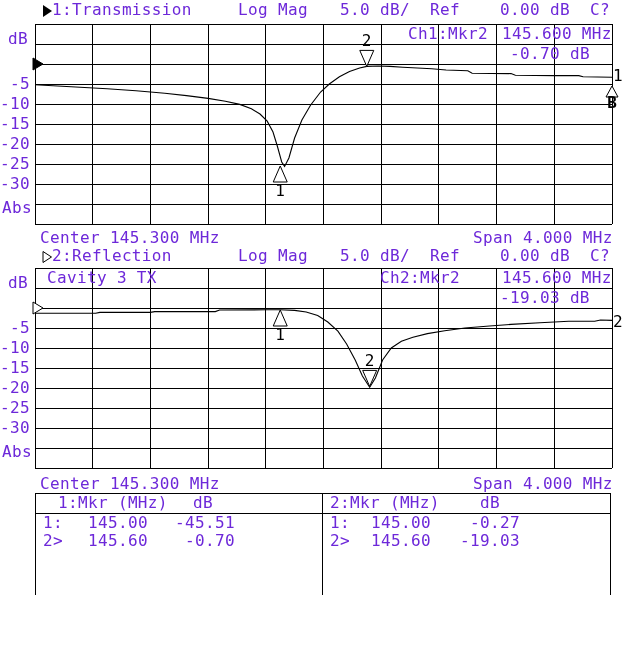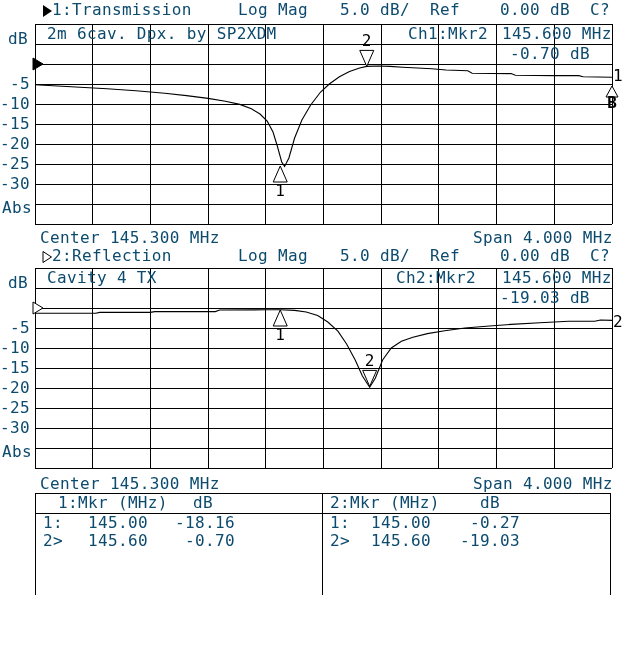--- a/index.html
+++ b/index.html
@@ -1,16 +1,16 @@
 <!DOCTYPE html>
 <html><head>
 <meta charset="utf-8">
 <style>
   html,body{margin:0;padding:0;background:#fff;}
-  .screen{position:relative;width:640px;height:595px;background:#fff;color:#0c4a6e;
+  .screen{position:relative;width:640px;height:595px;background:#fff;color:#6d28d9;
           font-family:"DejaVu Sans Mono",monospace;overflow:hidden;}
   .t{position:absolute;font-size:16px;line-height:13px;height:14px;white-space:pre;
      letter-spacing:0.35px;}
   .abs{position:absolute;}
   .right{text-align:right;}
   .box{position:absolute;border:1px solid #000;box-sizing:border-box;}
   .vline{position:absolute;width:1px;background:#000;}
   .hline{position:absolute;height:1px;background:#000;}
   svg{overflow:visible;}
 </style>
@@ -67,21 +67,20 @@
       <polyline points="0.0,60.8 36.1,62.8 72.1,64.8 101.0,66.8 129.8,69.2 151.5,71.6 173.1,74.4 190.4,77.2 204.8,80.4 216.4,84.8 225.0,90.0 232.2,97.2 238.0,108.0 242.3,122.0 246.7,138.0 249.6,142.4 253.9,134.0 259.6,114.0 266.9,96.0 275.5,81.2 285.6,68.0 294.3,60.0 304.4,52.8 314.5,47.6 324.6,44.0 331.8,42.4 343.3,42.0 354.9,42.4 367.8,43.2 382.3,44.0 396.7,44.8 411.1,46.0 432.8,46.8 437.1,49.2 476.0,49.6 480.4,51.2 519.3,51.6 543.8,51.6 548.1,52.8 577.0,53.2" fill="none" stroke="#000" stroke-width="1.1"></polyline>
       <polygon points="245.22499999999837,142 238.22499999999837,158 252.22499999999837,158" fill="#fff" stroke="#000" stroke-width="1"></polygon>
       <text x="245.22499999999837" y="172" text-anchor="middle" font-size="16" letter-spacing="0.35">1</text>
       <polygon points="331.77499999999753,42.4 324.77499999999753,26.4 338.77499999999753,26.4" fill="#fff" stroke="#000" stroke-width="1"></polygon>
       <text x="331.77499999999753" y="22.4" text-anchor="middle" font-size="16" letter-spacing="0.35">2</text>
       <text x="578" y="57" font-size="16">1</text>
       <polygon points="577,62 571,73 583,73" fill="#fff" stroke="#000" stroke-width="1"></polygon>
       <text x="577" y="84" text-anchor="middle" font-size="16" font-weight="bold">B</text>
     </svg>
 
-  <span class="t" style="left:47px;top:27px">2m 6cav. Dpx. by SP2XDM</span>
   <span class="t" style="left:408px;top:27px">Ch1:Mkr2</span>
   <span class="t" style="left:502px;top:27px">145.600 MHz</span>
   <span class="t" style="left:510px;top:47px">-0.70 dB</span>
 
   <span class="t" style="left:40px;top:231px">Center 145.300 MHz</span>
   <span class="t" style="left:473px;top:231px">Span 4.000 MHz</span>
 
   <svg class="abs" style="left:42px;top:251px" width="11" height="13">
     <polygon points="1,0.5 9.5,6 1,11.5" fill="#fff" stroke="#000" stroke-width="1"></polygon>
   </svg>
@@ -128,37 +127,37 @@
       </g>
       <polygon points="-2,34 8,40 -2,46" fill="#fff" stroke="#000" stroke-width="1"></polygon>
       <polyline points="0.0,45.2 43.3,45.2 60.6,45.2 64.9,44.4 115.4,44.4 119.7,43.6 180.3,43.6 184.6,42.0 230.8,41.8 245.2,41.7 259.6,42.4 271.2,44.0 282.7,47.6 292.8,54.0 302.9,63.2 311.6,76.0 320.2,92.0 327.4,108.0 334.7,119.2 340.4,110.0 347.6,92.0 356.3,80.0 366.4,73.2 377.9,69.2 392.4,65.6 409.7,62.8 429.9,60.0 454.4,58.0 476.0,56.4 504.9,54.8 533.7,53.2 559.7,53.2 565.5,52.0 577.0,52.4" fill="none" stroke="#000" stroke-width="1.1"></polyline>
       <polygon points="245.22499999999837,42 238.22499999999837,58 252.22499999999837,58" fill="#fff" stroke="#000" stroke-width="1"></polygon>
       <text x="245.22499999999837" y="72" text-anchor="middle" font-size="16" letter-spacing="0.35">1</text>
       <polygon points="334.659999999999,118.4 327.659999999999,102.4 341.659999999999,102.4" fill="#fff" stroke="#000" stroke-width="1"></polygon>
       <text x="334.659999999999" y="98.4" text-anchor="middle" font-size="16" letter-spacing="0.35">2</text>
       <text x="578" y="59" font-size="16">2</text>
     </svg>
 
-  <span class="t" style="left:47px;top:271px">Cavity 4 TX</span>
-  <span class="t" style="left:396px;top:271px">Ch2:Mkr2</span>
+  <span class="t" style="left:47px;top:271px">Cavity 3 TX</span>
+  <span class="t" style="left:380px;top:271px">Ch2:Mkr2</span>
   <span class="t" style="left:502px;top:271px">145.600 MHz</span>
   <span class="t" style="left:500px;top:291px">-19.03 dB</span>
 
   <span class="t" style="left:40px;top:477px">Center 145.300 MHz</span>
   <span class="t" style="left:473px;top:477px">Span 4.000 MHz</span>
 
   <div class="box" style="left:35px;top:493px;width:576px;height:163px"></div>
   <div class="vline" style="left:322px;top:493px;height:163px"></div>
   <div class="hline" style="left:35px;top:513px;width:576px"></div>
 
   <span class="t" style="left:58px;top:496px">1:Mkr (MHz)</span>
   <span class="t" style="left:193px;top:496px">dB</span>
   <span class="t" style="left:43px;top:516px">1:</span>
   <span class="t" style="left:88px;top:516px">145.00</span>
-  <span class="t right" style="left:155px;top:516px;width:80px">-18.16</span>
+  <span class="t right" style="left:155px;top:516px;width:80px">-45.51</span>
   <span class="t" style="left:43px;top:534px">2&gt;</span>
   <span class="t" style="left:88px;top:534px">145.60</span>
   <span class="t right" style="left:155px;top:534px;width:80px">-0.70</span>
 
   <span class="t" style="left:330px;top:496px">2:Mkr (MHz)</span>
   <span class="t" style="left:480px;top:496px">dB</span>
   <span class="t" style="left:330px;top:516px">1:</span>
   <span class="t" style="left:371px;top:516px">145.00</span>
   <span class="t right" style="left:440px;top:516px;width:80px">-0.27</span>
   <span class="t" style="left:330px;top:534px">2&gt;</span>

